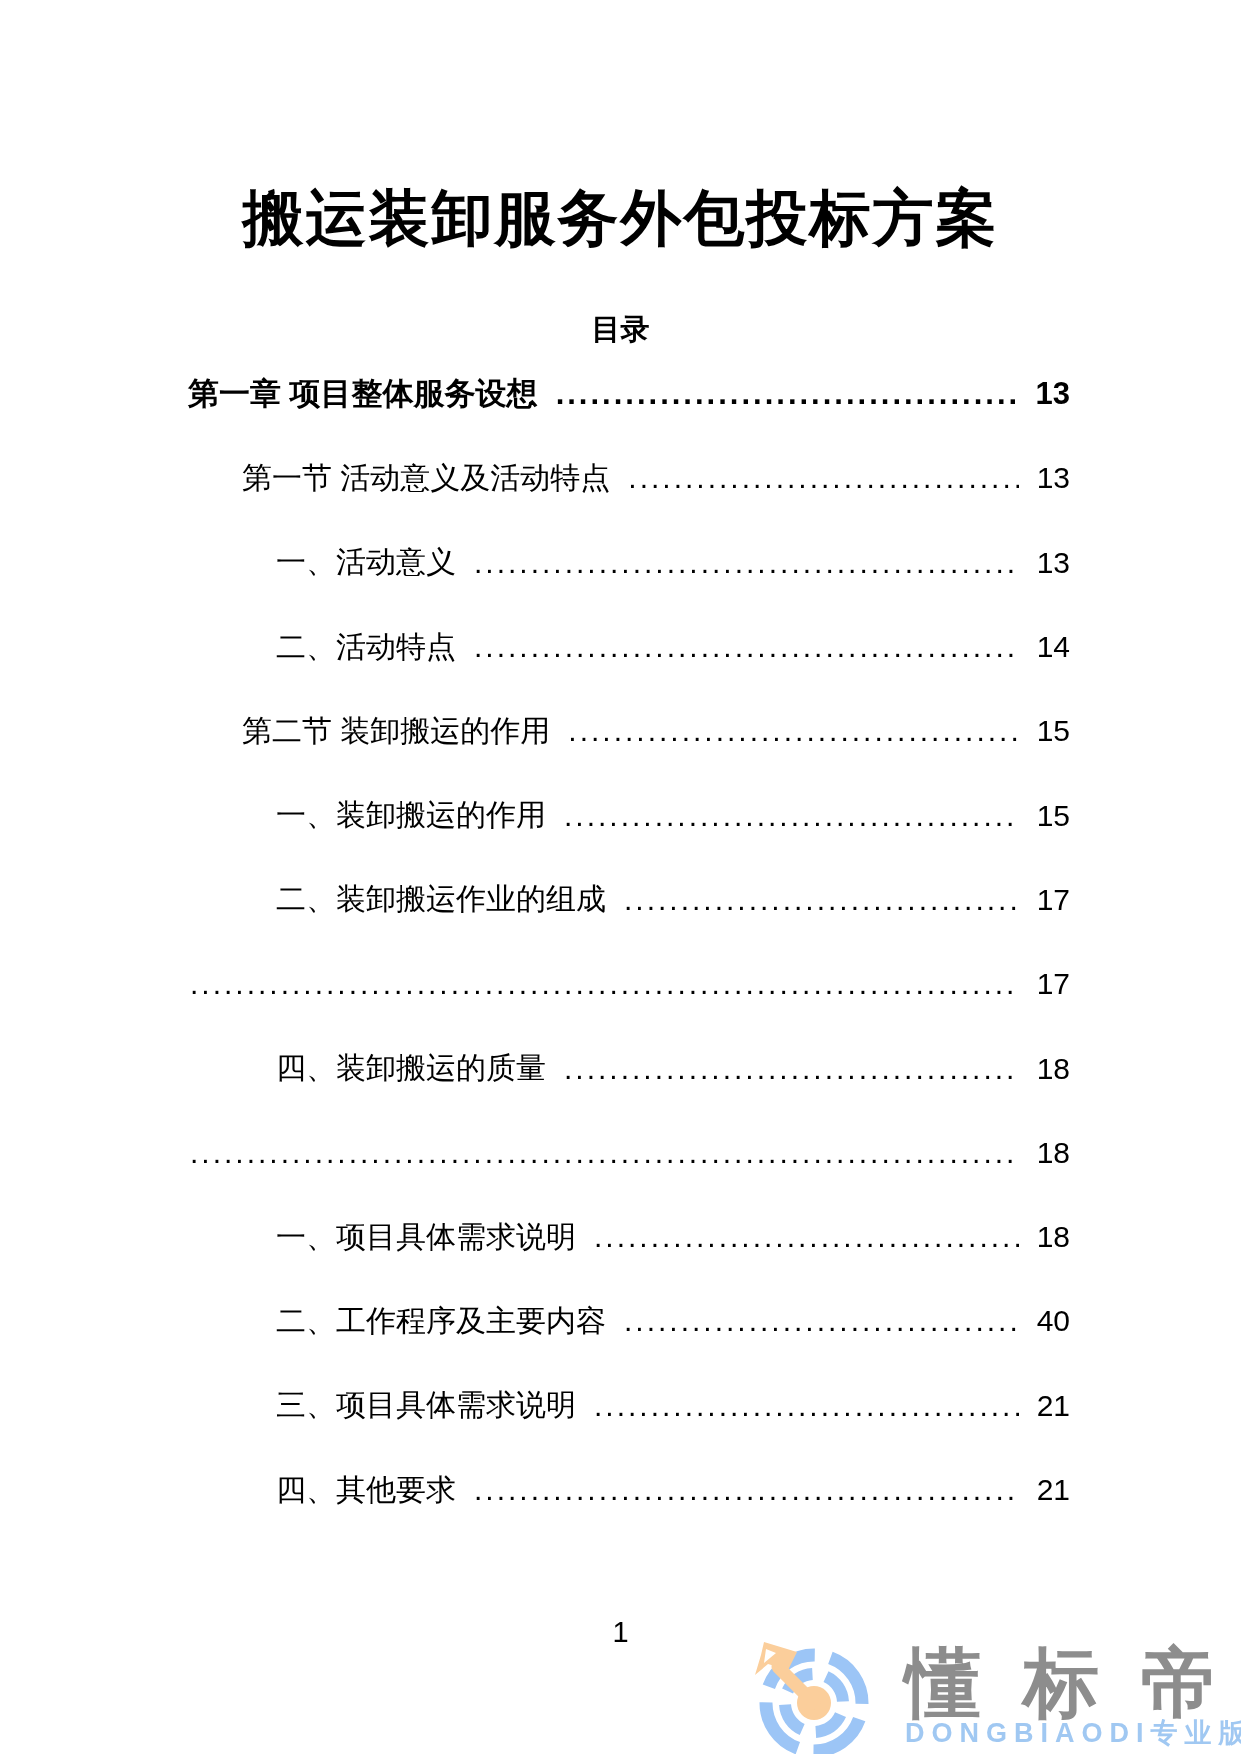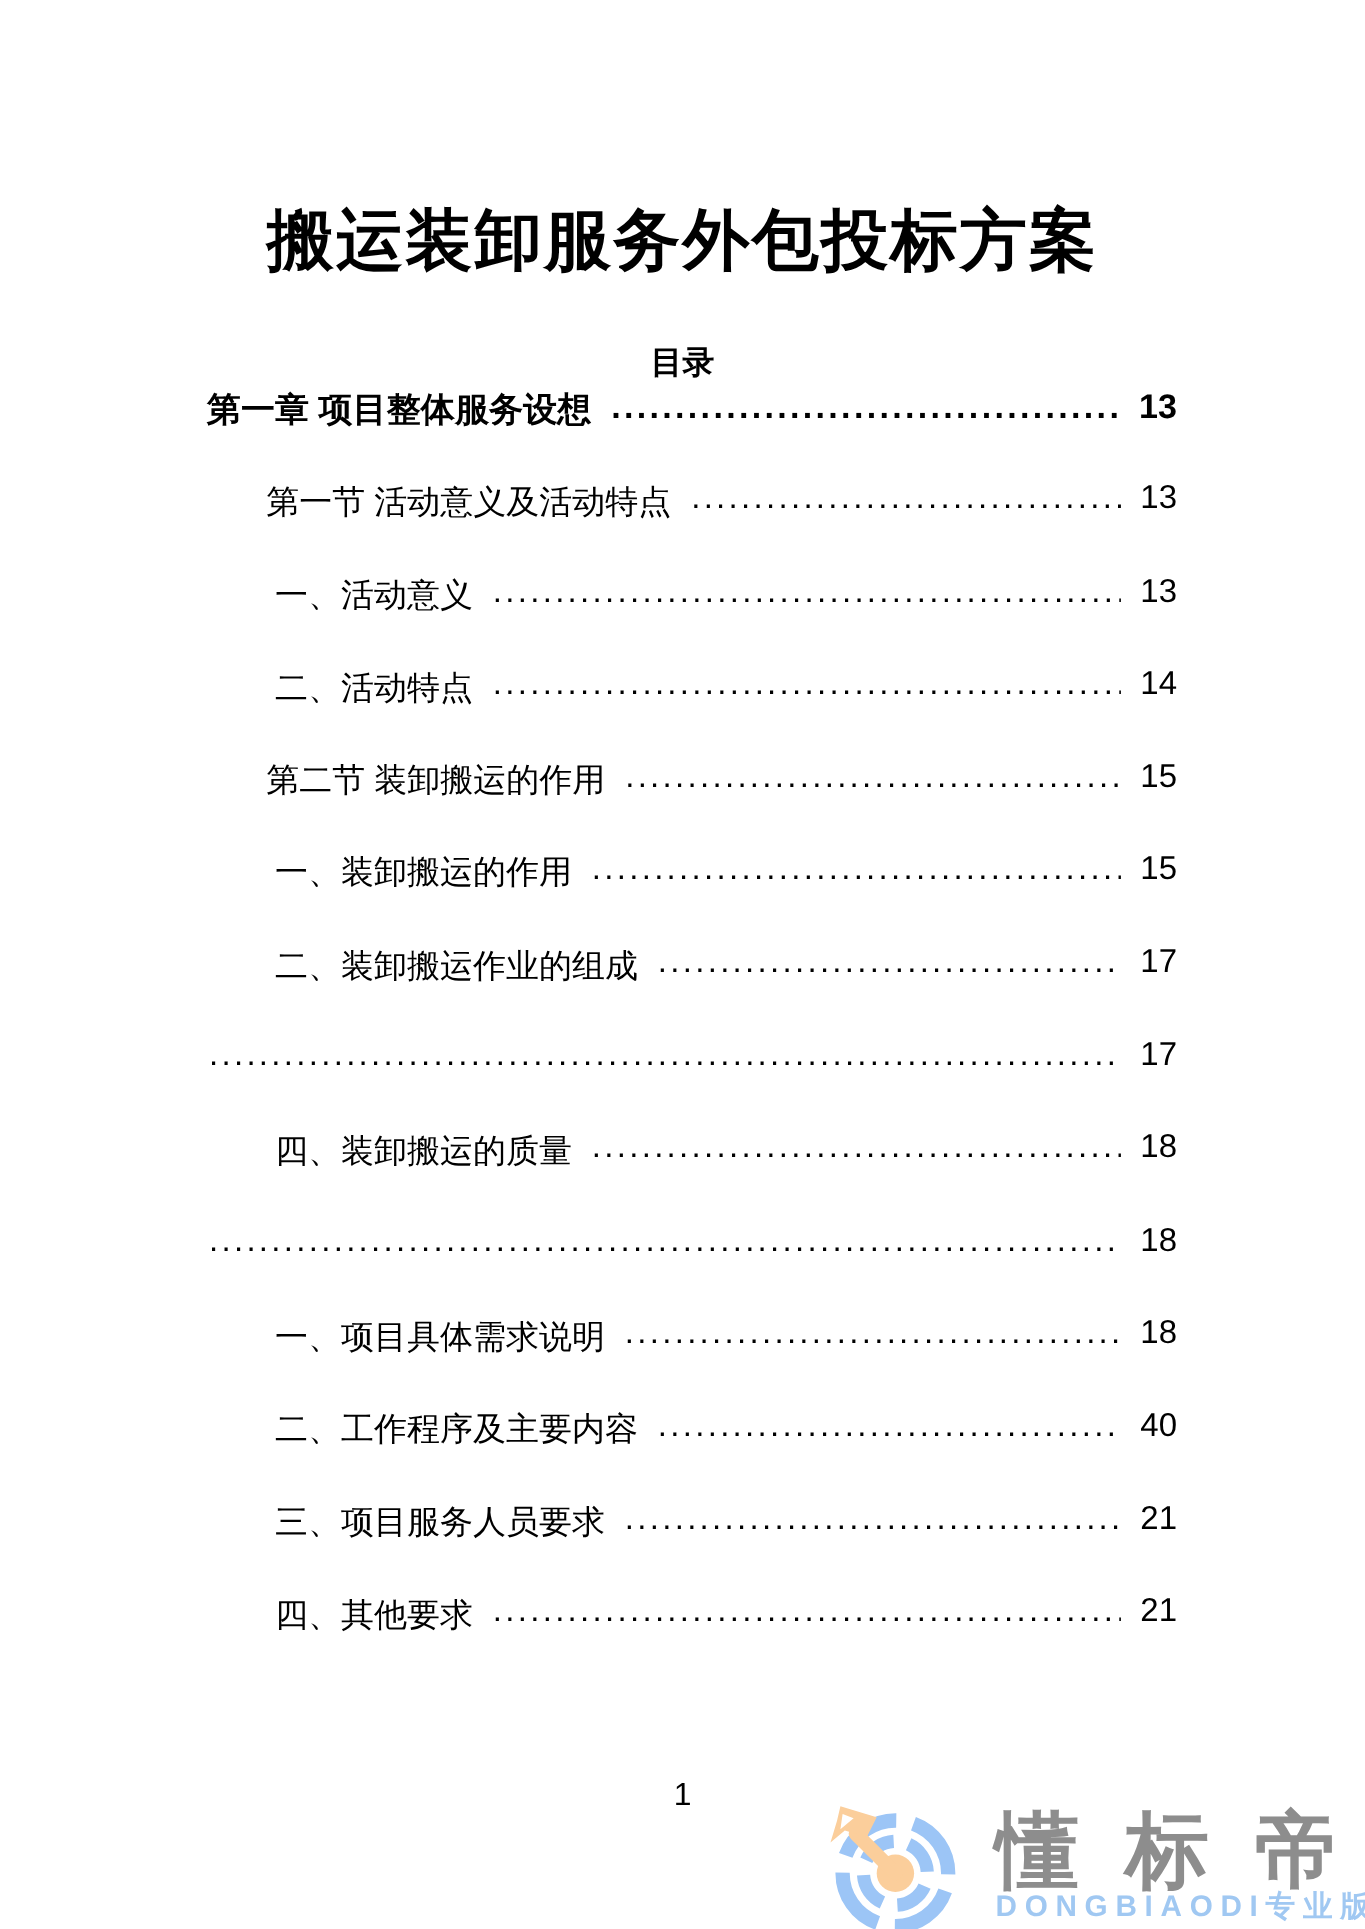--- a/index.html
+++ b/index.html
@@ -27,27 +27,27 @@
     font-size:29px;font-weight:bold;
   }
   
   .toc{
     position:absolute;
     left:188px;right:171px;top:352px;
   }
   .toc-row{
     height:84.3px;
     display:flex;
-    align-items:flex-start;
+    align-items:center;
     font-size:30px;
     gap:16px;
   }
   .toc-row.lvl1{font-weight:bold;font-size:31px;}
   .toc-row.lvl2 .toc-label{margin-left:54px;}
-  .toc-row.lvl3 .toc-label{margin-left:62px;}
+  .toc-row.lvl3 .toc-label{margin-left:88px;}
   .toc-label{white-space:nowrap;}
   .toc-dots{
     flex:1 1 auto;
     overflow:hidden;
     white-space:nowrap;
     letter-spacing:3px;
     margin:0 2px 0 2px;
   }
   .toc-num{white-space:nowrap;}
   
@@ -132,21 +132,21 @@
         <span class="toc-label">一、项目具体需求说明</span>
         <span class="toc-dots">........................................................................................................................</span>
         <span class="toc-num">18</span>
       </div>
       <div class="toc-row lvl3">
         <span class="toc-label">二、工作程序及主要内容</span>
         <span class="toc-dots">........................................................................................................................</span>
         <span class="toc-num">40</span>
       </div>
       <div class="toc-row lvl3">
-        <span class="toc-label">三、项目服务人员要求</span>
+        <span class="toc-label">三、项目具体需求说明</span>
         <span class="toc-dots">........................................................................................................................</span>
         <span class="toc-num">21</span>
       </div>
       <div class="toc-row lvl3">
         <span class="toc-label">四、其他要求</span>
         <span class="toc-dots">........................................................................................................................</span>
         <span class="toc-num">21</span>
       </div>
     </div>
 

